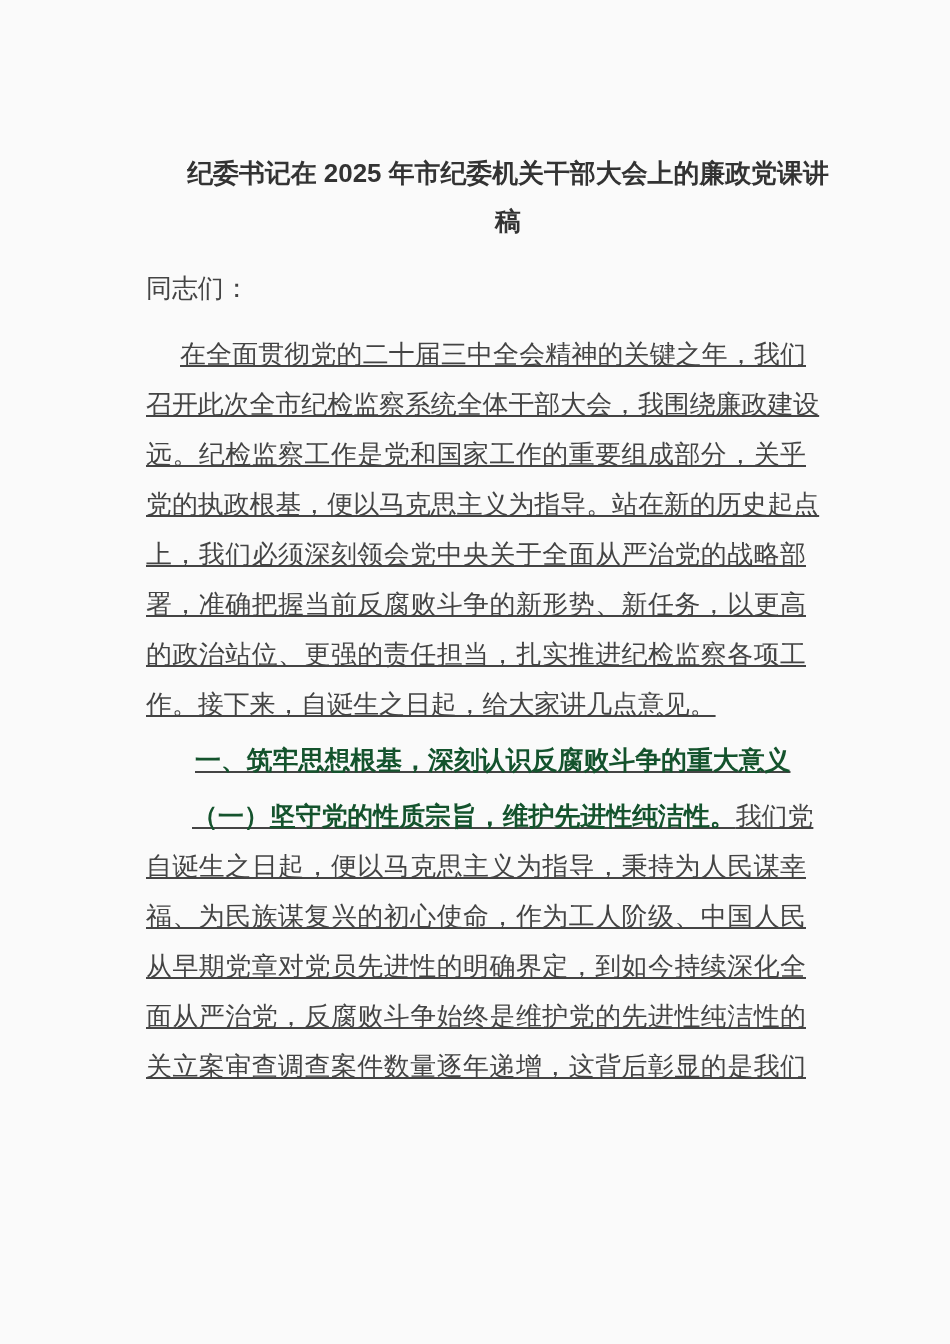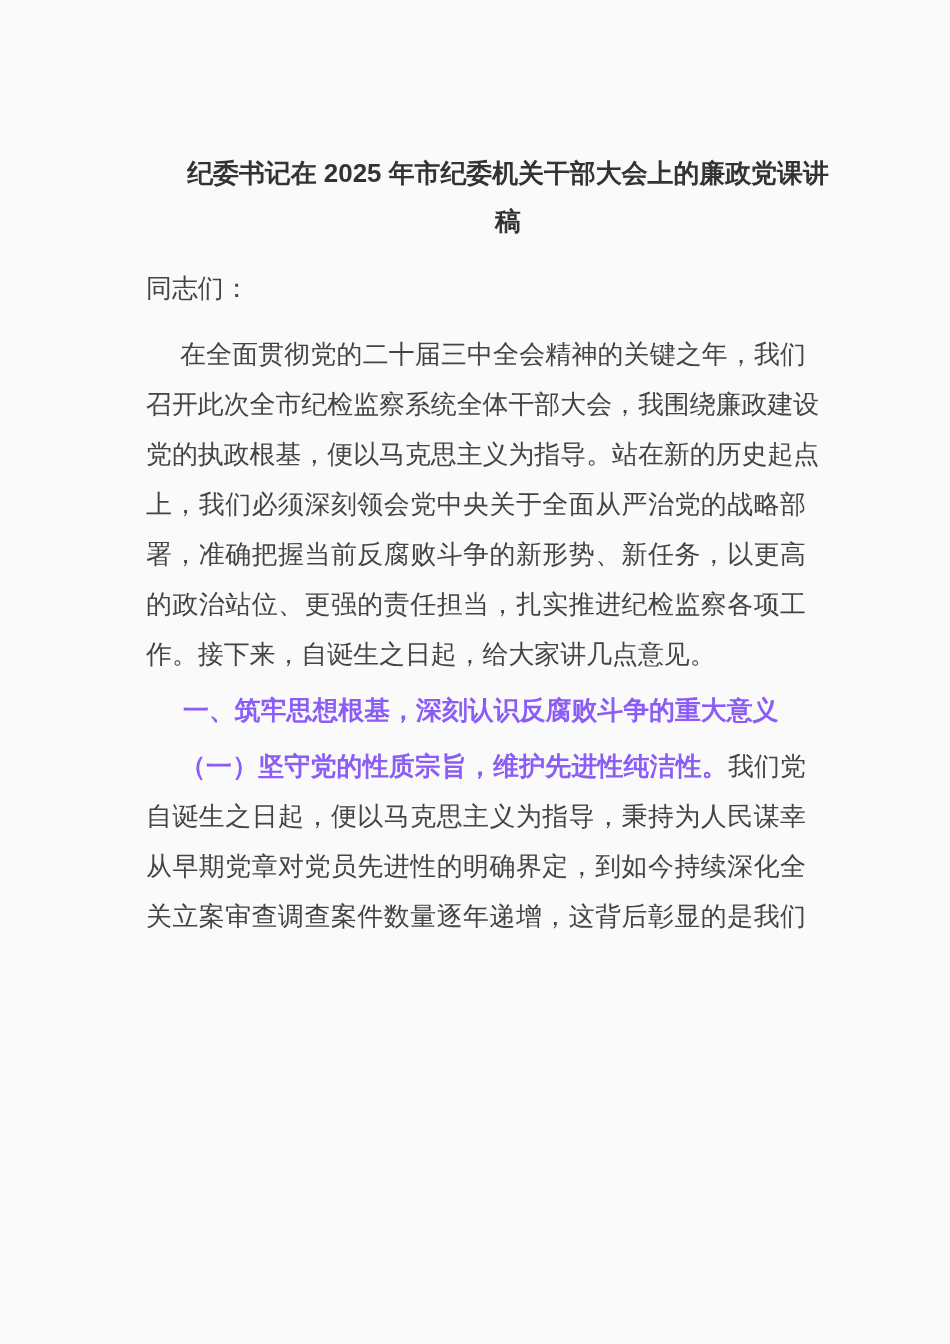--- a/index.html
+++ b/index.html
@@ -24,63 +24,66 @@
     line-height: 48px;
     text-align: center;
     white-space: nowrap;
   }
   .salutation {
     height: 50px;
     line-height: 50px;
     margin-bottom: 16px;
     white-space: nowrap;
   }
-  .para { margin: 0 0 16px 0; }
+  .para { margin: 0 0 16px 0; text-decoration: underline; }
   .para .line {
     width: 660px;
     height: 50px;
     line-height: 50px;
     white-space: nowrap;
     text-align: justify;
     text-align-last: justify;
   }
   .para.body .line:first-child { text-indent: 34px; }
   .para.body .line:last-child { text-align-last: left; }
   .para.body.clipped .line:last-child { text-align-last: justify; }
   .para.heading { margin-top: -10px; margin-bottom: 6px; }
   .para.heading .line {
     text-indent: 37px;
     text-align-last: left;
     font-weight: bold;
     color: #333333;
   }
-  .b { font-weight: bold; color: #8b5cf6; }
+  .b { font-weight: bold; color: #14532d; margin-left: 12px; }
 </style>
 </head>
 <body>
 
 <div class="doc">
   <h1 class="title" style="margin-top:0;font-size:inherit;">
     <div class="line">纪委书记在 2025 年市纪委机关干部大会上的廉政党课讲</div>
     <div class="line">稿</div>
   </h1>
   <div class="salutation">同志们：</div>
   <div id="paragraphs">
       <div class="para body">
         <div class="line"><span>在全面贯彻党的二十届三中全会精神的关键之年，我们</span></div>
         <div class="line"><span>召开此次全市纪检监察系统全体干部大会，我围绕廉政建设</span></div>
+        <div class="line"><span>远。纪检监察工作是党和国家工作的重要组成部分，关乎</span></div>
         <div class="line"><span>党的执政根基，便以马克思主义为指导。站在新的历史起点</span></div>
         <div class="line"><span>上，我们必须深刻领会党中央关于全面从严治党的战略部</span></div>
         <div class="line"><span>署，准确把握当前反腐败斗争的新形势、新任务，以更高</span></div>
         <div class="line"><span>的政治站位、更强的责任担当，扎实推进纪检监察各项工</span></div>
         <div class="line"><span>作。接下来，自诞生之日起，给大家讲几点意见。</span></div>
       </div>
       <div class="para heading">
         <div class="line"><span class="b">一、筑牢思想根基，深刻认识反腐败斗争的重大意义</span></div>
       </div>
       <div class="para body clipped">
         <div class="line"><span class="b">（一）坚守党的性质宗旨，维护先进性纯洁性。</span><span>我们党</span></div>
         <div class="line"><span>自诞生之日起，便以马克思主义为指导，秉持为人民谋幸</span></div>
+        <div class="line"><span>福、为民族谋复兴的初心使命，作为工人阶级、中国人民</span></div>
         <div class="line"><span>从早期党章对党员先进性的明确界定，到如今持续深化全</span></div>
+        <div class="line"><span>面从严治党，反腐败斗争始终是维护党的先进性纯洁性的</span></div>
         <div class="line"><span>关立案审查调查案件数量逐年递增，这背后彰显的是我们</span></div>
       </div>
     </div>
 </div>
 
 </body></html>

